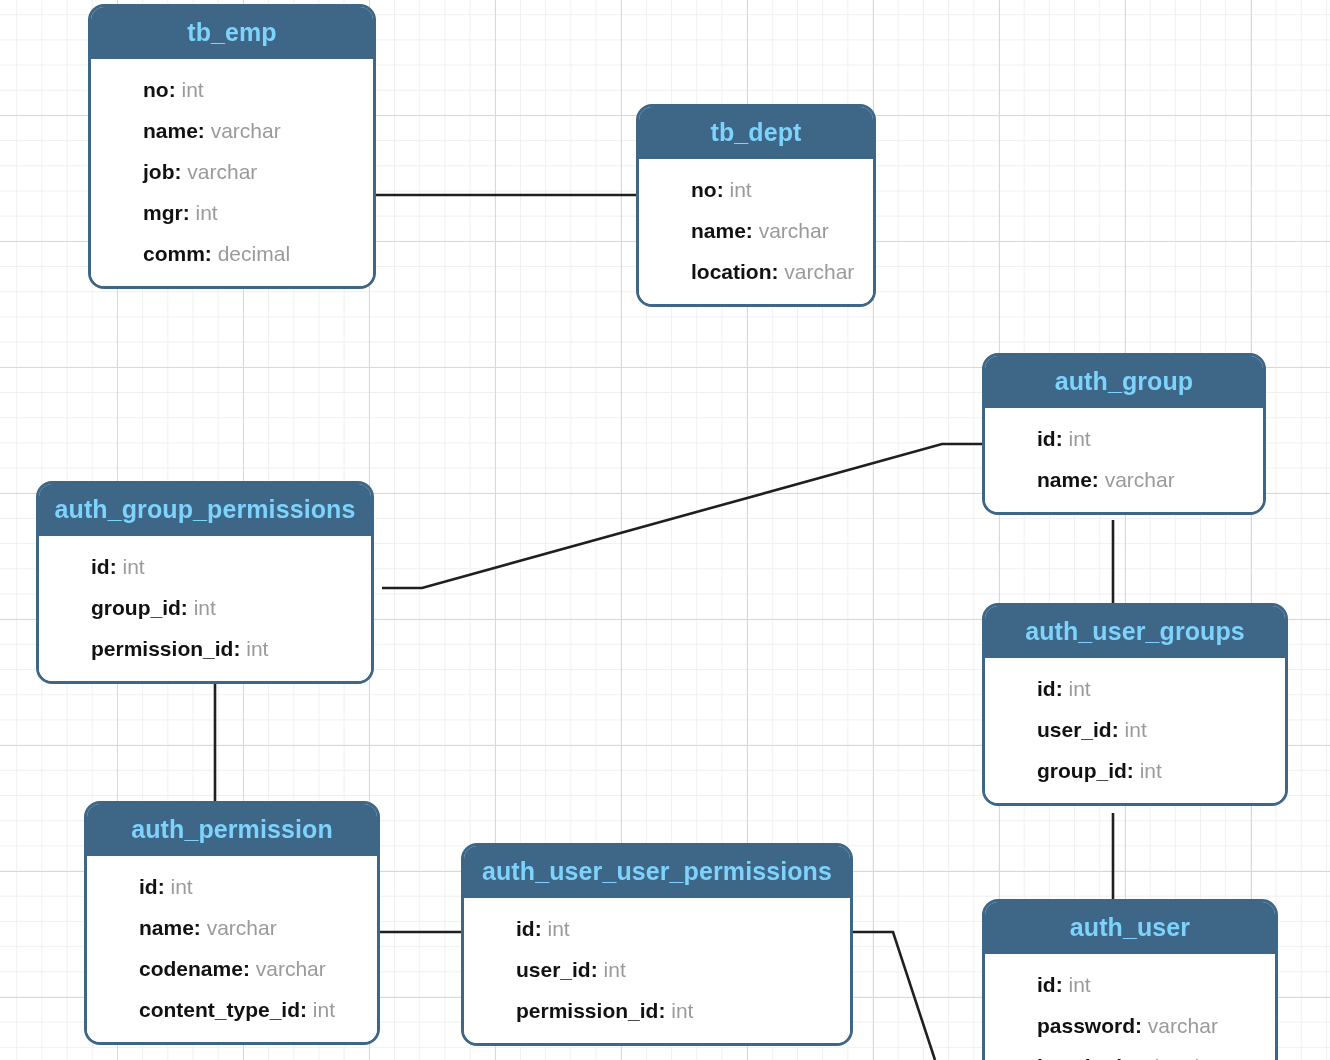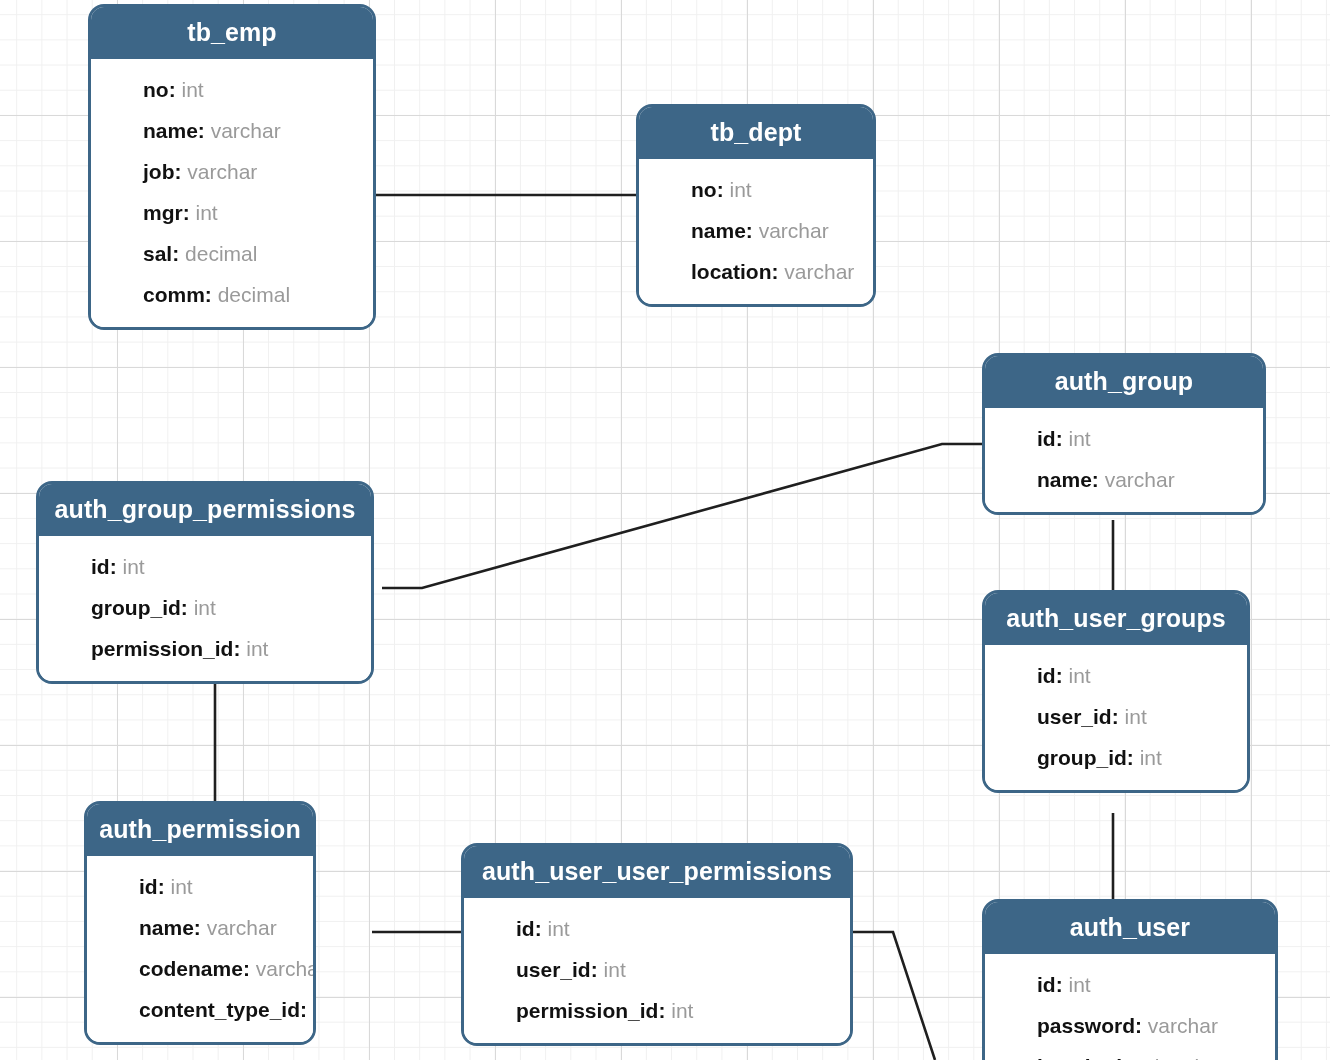--- a/index.html
+++ b/index.html
@@ -41,21 +41,21 @@
   .entity {
     position: absolute;
     background: #ffffff;
     border: 3px solid #3d6687;
     border-radius: 16px;
     box-sizing: border-box;
     overflow: hidden;
   }
   .entity-header {
     background: #3d6687;
-    color: #ffffff;
+    color: #7dd3fc;
     text-align: center;
     font-size: 25px;
     font-weight: bold;
     line-height: 1;
     padding: 13px 10px 14px 10px;
     letter-spacing: 0.1px;
     white-space: nowrap;
   }
   .entity-body {
     background: #ffffff;
@@ -94,21 +94,20 @@
     </svg>
 
   <div id="entities-layer">
       <div class="entity" style="left: 88px; top: 4px; width: 288px; border-color: rgb(61, 102, 135);">
         <div class="entity-header" style="background: rgb(61, 102, 135);">tb_emp</div>
         <div class="entity-body">
           <div class="attr-row"><span class="attr-name">no</span><span class="attr-colon">: </span><span class="attr-type" style="color: rgb(154, 154, 154);">int</span></div>
           <div class="attr-row"><span class="attr-name">name</span><span class="attr-colon">: </span><span class="attr-type" style="color: rgb(154, 154, 154);">varchar</span></div>
           <div class="attr-row"><span class="attr-name">job</span><span class="attr-colon">: </span><span class="attr-type" style="color: rgb(154, 154, 154);">varchar</span></div>
           <div class="attr-row"><span class="attr-name">mgr</span><span class="attr-colon">: </span><span class="attr-type" style="color: rgb(154, 154, 154);">int</span></div>
-          <div class="attr-row"><span class="attr-name">sal</span><span class="attr-colon">: </span><span class="attr-type" style="color: rgb(154, 154, 154);">decimal</span></div>
           <div class="attr-row"><span class="attr-name">comm</span><span class="attr-colon">: </span><span class="attr-type" style="color: rgb(154, 154, 154);">decimal</span></div>
         </div>
       </div>
       <div class="entity" style="left: 636px; top: 104px; width: 240px; border-color: rgb(61, 102, 135);">
         <div class="entity-header" style="background: rgb(61, 102, 135);">tb_dept</div>
         <div class="entity-body">
           <div class="attr-row"><span class="attr-name">no</span><span class="attr-colon">: </span><span class="attr-type" style="color: rgb(154, 154, 154);">int</span></div>
           <div class="attr-row"><span class="attr-name">name</span><span class="attr-colon">: </span><span class="attr-type" style="color: rgb(154, 154, 154);">varchar</span></div>
           <div class="attr-row"><span class="attr-name">location</span><span class="attr-colon">: </span><span class="attr-type" style="color: rgb(154, 154, 154);">varchar</span></div>
         </div>
@@ -121,29 +120,29 @@
         </div>
       </div>
       <div class="entity" style="left: 36px; top: 481px; width: 338px; border-color: rgb(61, 102, 135);">
         <div class="entity-header" style="background: rgb(61, 102, 135);">auth_group_permissions</div>
         <div class="entity-body">
           <div class="attr-row"><span class="attr-name">id</span><span class="attr-colon">: </span><span class="attr-type" style="color: rgb(154, 154, 154);">int</span></div>
           <div class="attr-row"><span class="attr-name">group_id</span><span class="attr-colon">: </span><span class="attr-type" style="color: rgb(154, 154, 154);">int</span></div>
           <div class="attr-row"><span class="attr-name">permission_id</span><span class="attr-colon">: </span><span class="attr-type" style="color: rgb(154, 154, 154);">int</span></div>
         </div>
       </div>
-      <div class="entity" style="left: 982px; top: 590px; width: 268px; border-color: rgb(61, 102, 135);">
+      <div class="entity" style="left: 982px; top: 603px; width: 306px; border-color: rgb(61, 102, 135);">
         <div class="entity-header" style="background: rgb(61, 102, 135);">auth_user_groups</div>
         <div class="entity-body">
           <div class="attr-row"><span class="attr-name">id</span><span class="attr-colon">: </span><span class="attr-type" style="color: rgb(154, 154, 154);">int</span></div>
           <div class="attr-row"><span class="attr-name">user_id</span><span class="attr-colon">: </span><span class="attr-type" style="color: rgb(154, 154, 154);">int</span></div>
           <div class="attr-row"><span class="attr-name">group_id</span><span class="attr-colon">: </span><span class="attr-type" style="color: rgb(154, 154, 154);">int</span></div>
         </div>
       </div>
-      <div class="entity" style="left: 84px; top: 801px; width: 232px; border-color: rgb(61, 102, 135);">
+      <div class="entity" style="left: 84px; top: 801px; width: 296px; border-color: rgb(61, 102, 135);">
         <div class="entity-header" style="background: rgb(61, 102, 135);">auth_permission</div>
         <div class="entity-body">
           <div class="attr-row"><span class="attr-name">id</span><span class="attr-colon">: </span><span class="attr-type" style="color: rgb(154, 154, 154);">int</span></div>
           <div class="attr-row"><span class="attr-name">name</span><span class="attr-colon">: </span><span class="attr-type" style="color: rgb(154, 154, 154);">varchar</span></div>
           <div class="attr-row"><span class="attr-name">codename</span><span class="attr-colon">: </span><span class="attr-type" style="color: rgb(154, 154, 154);">varchar</span></div>
           <div class="attr-row"><span class="attr-name">content_type_id</span><span class="attr-colon">: </span><span class="attr-type" style="color: rgb(154, 154, 154);">int</span></div>
         </div>
       </div>
       <div class="entity" style="left: 461px; top: 843px; width: 392px; border-color: rgb(61, 102, 135);">
         <div class="entity-header" style="background: rgb(61, 102, 135);">auth_user_user_permissions</div>

